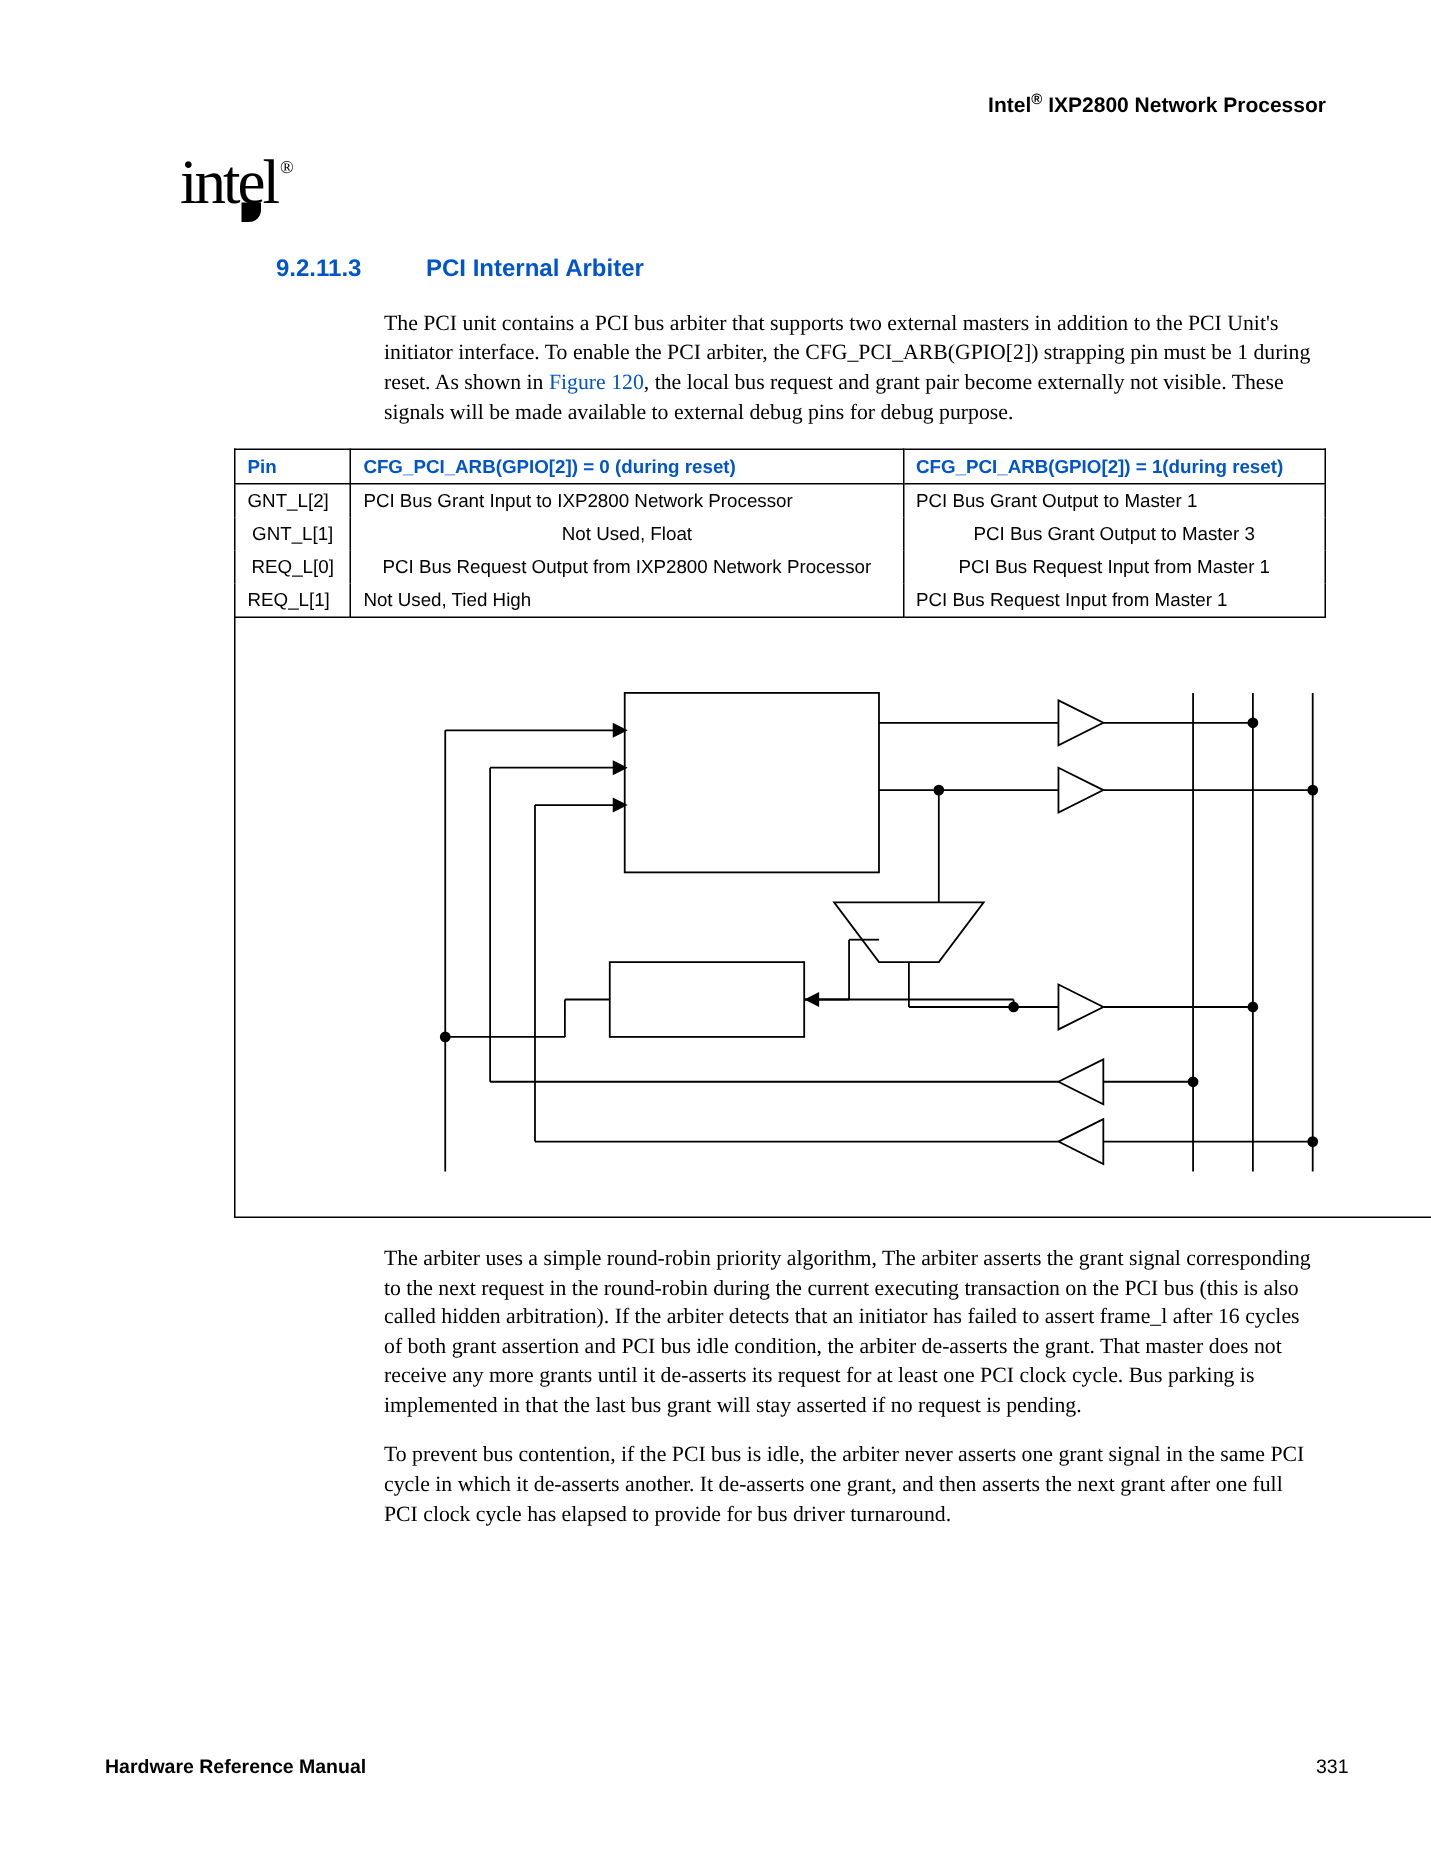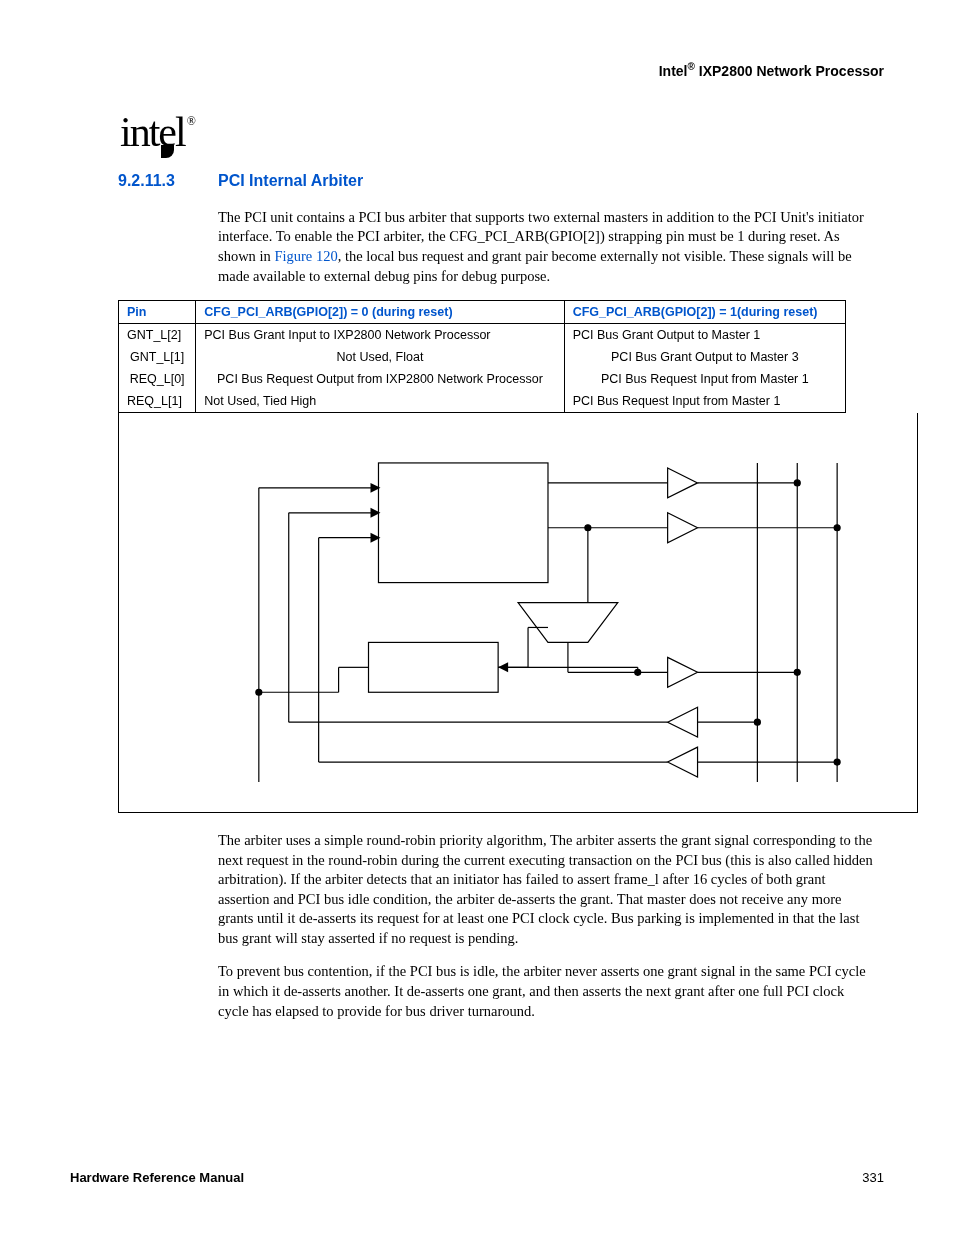--- a/index.html
+++ b/index.html
@@ -9,55 +9,55 @@
     font-family: "Times New Roman", Times, serif;
     font-size: 14px;
     color: #000;
     background: #fff;
     width: 954px;
     height: 1235px;
     position: relative;
     box-sizing: border-box;
   }
   .page {
-    padding: 60px 70px 50px 68px;
+    padding: 60px 70px 50px 106px;
     box-sizing: border-box;
     height: 100%;
     position: relative;
     border-radius: 19px;
   }
   .header {
     text-align: right;
     font-family: Arial, Helvetica, sans-serif;
     font-weight: bold;
     font-size: 14px;
     line-height: 1.3;
   }
   .header .sup { font-size: 10px; vertical-align: super; }
   .header .sub { font-style: italic; }
   .logo {
     position: absolute;
     left: 120px;
-    top: 108px;
+    top: 98px;
     font-family: "Times New Roman", serif;
     font-size: 42px;
     font-weight: 500;
     letter-spacing: -2px;
   }
   .logo .reg { font-size: 12px; vertical-align: top; position: relative; top: 6px; left: 2px;}
   .section-row {
     display: flex;
     margin-top: 92px;
     margin-bottom: 18px;
     font-family: Arial, Helvetica, sans-serif;
     font-weight: bold;
     color: #0055cc;
     font-size: 16px;
   }
-  .section-num { width: 100px; margin-left: 50px; }
+  .section-num { width: 100px; margin-left: 78px; }
   .section-title { }
   .body-text {
     margin-left: 150px;
     margin-right: 9px;
     font-size: 14.5px;
     line-height: 1.35;
     margin-bottom: 14px;
     text-align: left;
   }
   .fig-link { color: #0055cc; }
@@ -99,21 +99,21 @@
     border: 1px solid #000;
     border-top: none;
     box-sizing: border-box;
     padding: 20px 30px 20px 80px;
   }
   .diagram-svg { width: 100%; height: 100%; }
 
   .footer {
     position: absolute;
     left: 70px;
-    right: 70px;
+    right: 55px;
     bottom: 50px;
     display: flex;
     justify-content: space-between;
     font-family: Arial, Helvetica, sans-serif;
     font-size: 13px;
   }
   .footer .left { font-weight: bold; }
 </style>
 </head>
 <body>

